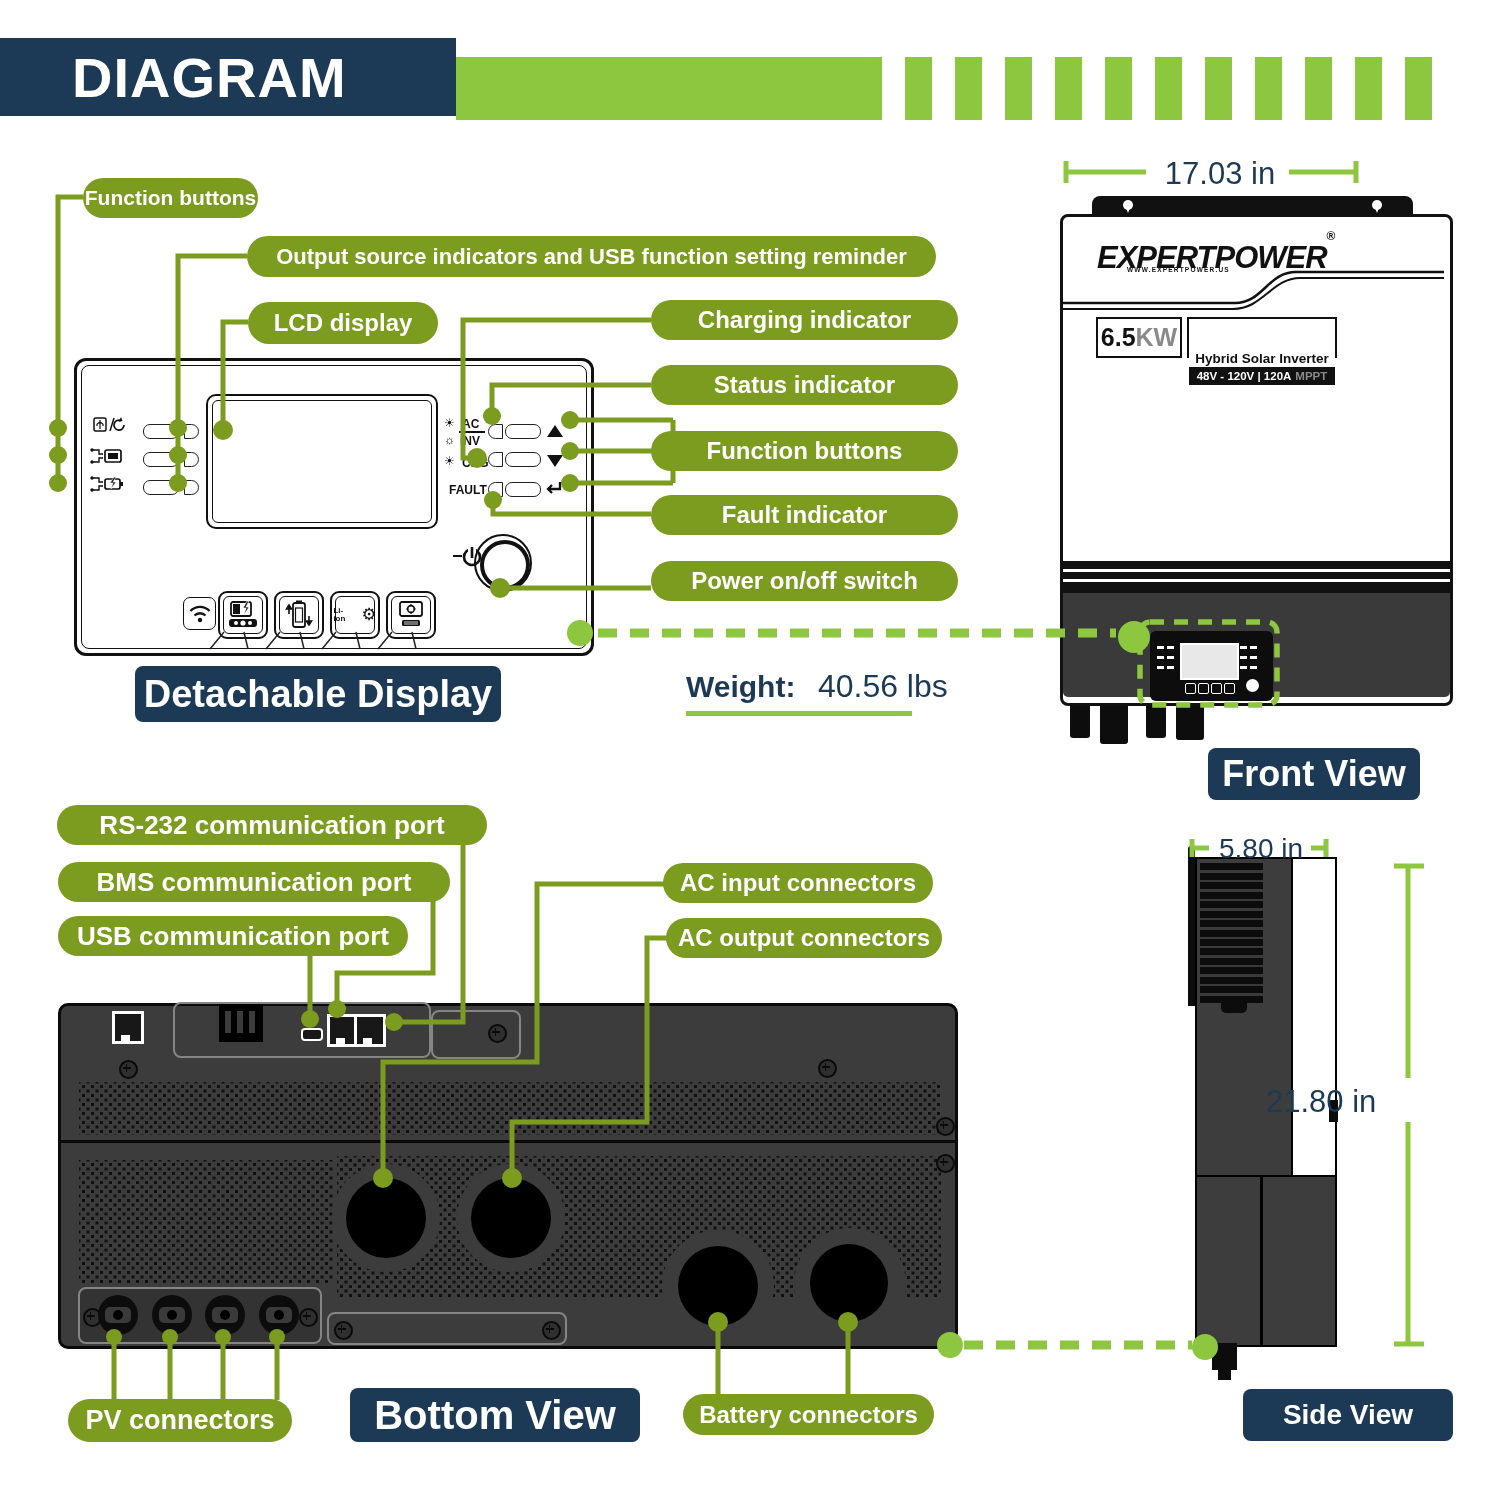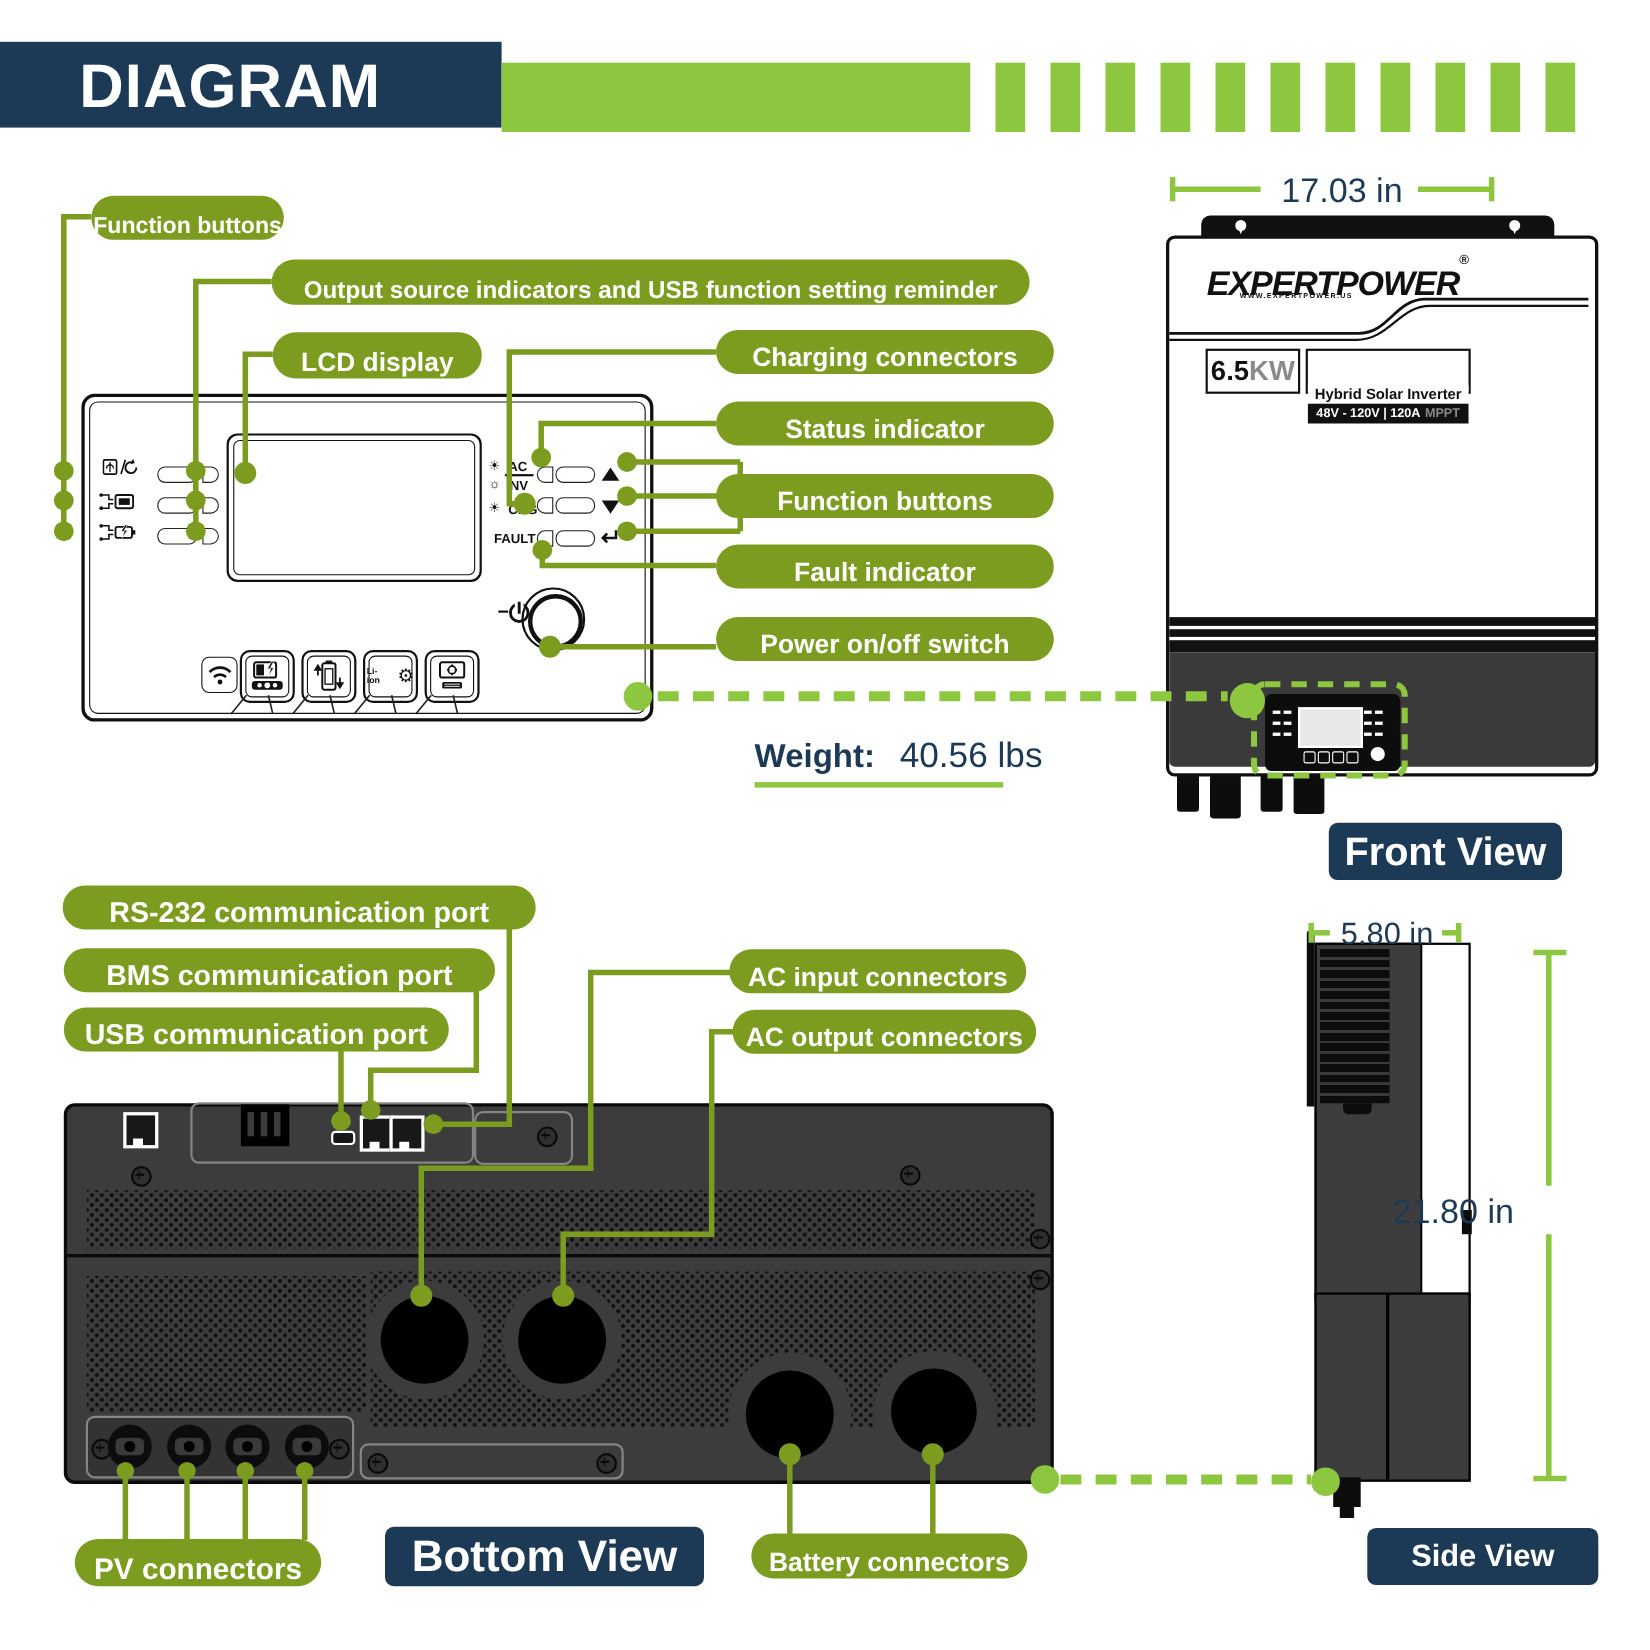--- a/index.html
+++ b/index.html
@@ -6,21 +6,21 @@
   .stage{position:relative;width:1500px;height:1500px;background:#fff;overflow:hidden;
          font-family:"Liberation Sans",sans-serif;}
   .abs{position:absolute;}
   
   .hdr-navy{left:0;top:38px;width:456px;height:78px;background:#1C3A55;display:flex;align-items:center;}
   .hdr-title{color:#fff;font-weight:bold;font-size:56px;letter-spacing:1px;padding-left:72px;}
   .hdr-green{left:456px;top:57px;width:426px;height:63px;background:#8DC63F;}
   .stripe{top:57px;width:27px;height:63px;background:#8DC63F;}
   
   .pill{background:#7B9C1E;color:#fff;font-weight:bold;border-radius:22px;
-        display:flex;align-items:flex-end;justify-content:center;text-align:center;z-index:6;}
+        display:flex;align-items:center;justify-content:center;text-align:center;z-index:6;}
   .cap{background:#1C3A55;color:#fff;font-weight:bold;border-radius:8px;
        display:flex;align-items:center;justify-content:center;z-index:6;}
   
   .panel{left:74px;top:358px;width:514px;height:292px;border:3px solid #111;border-radius:12px;background:#fff;z-index:2;}
   .panel-inner{position:absolute;left:4px;top:4px;right:4px;bottom:4px;border:1.5px solid #111;border-radius:8px;}
   .lcd{position:absolute;left:129px;top:33px;width:228px;height:131px;border:2.5px solid #111;border-radius:10px;}
   .lcd-in{position:absolute;left:4px;top:4px;right:4px;bottom:4px;border:1.5px solid #111;border-radius:6px;}
   .btn-s{position:absolute;width:34px;height:13px;border:1.5px solid #222;border-radius:7px;background:#fff;}
   .led-l{position:absolute;width:13px;height:13px;border:1.5px solid #222;border-radius:0 9px 9px 0;background:#fff;}
   .led-r{position:absolute;width:13px;height:13px;border:1.5px solid #222;border-radius:9px 0 0 9px;background:#fff;}
@@ -448,21 +448,21 @@
   <div class="abs pill" style="left:83px;top:178px;width:175px;height:40px;font-size:21px">
       <span>Function buttons</span>
     </div>
   <div class="abs pill" style="left:247px;top:236px;width:689px;height:41px;font-size:22px">
       <span>Output source indicators and USB function setting reminder</span>
     </div>
   <div class="abs pill" style="left:248px;top:302px;width:190px;height:42px;font-size:24px">
       <span>LCD display</span>
     </div>
   <div class="abs pill" style="left:651px;top:300px;width:307px;height:40px;font-size:24px">
-      <span>Charging connectors</span>
+      <span>Charging indicator</span>
     </div>
   <div class="abs pill" style="left:651px;top:365px;width:307px;height:40px;font-size:24px">
       <span>Status indicator</span>
     </div>
   <div class="abs pill" style="left:651px;top:431px;width:307px;height:40px;font-size:24px">
       <span>Function buttons</span>
     </div>
   <div class="abs pill" style="left:651px;top:495px;width:307px;height:40px;font-size:24px">
       <span>Fault indicator</span>
     </div>
@@ -485,20 +485,23 @@
   <div class="abs pill" style="left:666px;top:918px;width:276px;height:40px;font-size:24px">
       <span>AC output connectors</span>
     </div>
   <div class="abs pill" style="left:68px;top:1399px;width:224px;height:43px;font-size:27px">
       <span>PV connectors</span>
     </div>
   <div class="abs pill" style="left:683px;top:1394px;width:251px;height:41px;font-size:24px">
       <span>Battery connectors</span>
     </div>
 
+  <div class="abs cap" style="left:135px;top:666px;width:366px;height:56px;font-size:38px">
+      <span>Detachable Display</span>
+    </div>
   <div class="abs cap" style="left:1208px;top:748px;width:212px;height:52px;font-size:36px">
       <span>Front View</span>
     </div>
   <div class="abs cap" style="left:350px;top:1388px;width:290px;height:54px;font-size:40px">
       <span>Bottom View</span>
     </div>
   <div class="abs cap" style="left:1243px;top:1389px;width:210px;height:52px;font-size:28px">
       <span>Side View</span>
     </div>
 

